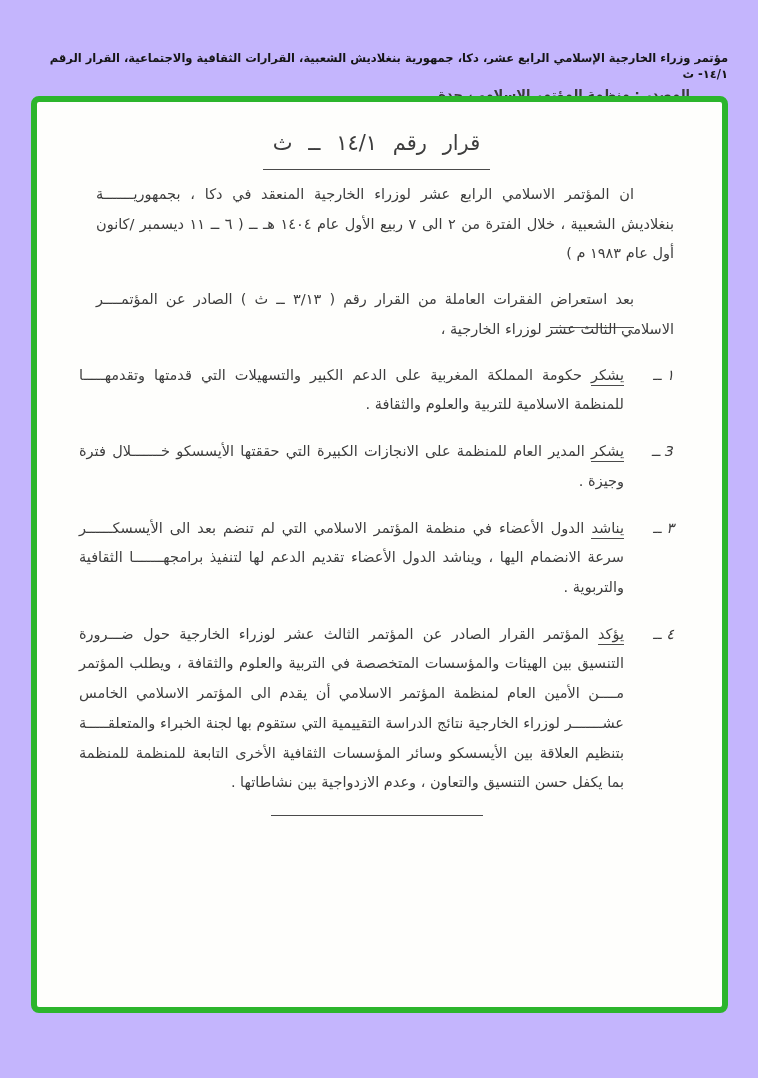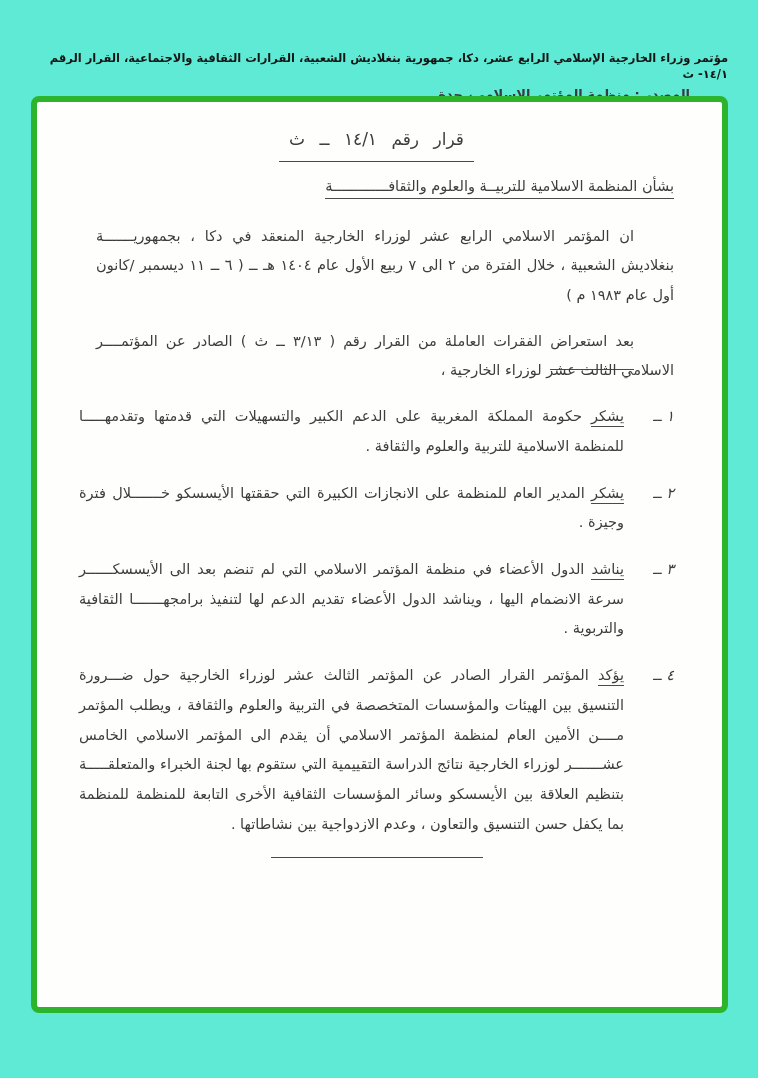--- a/index.html
+++ b/index.html
@@ -1,20 +1,20 @@
 <!DOCTYPE html>
 <html lang="ar"><head>
 <meta charset="utf-8">
 <style>
   html, body { margin: 0; padding: 0; }
   .page {
     position: relative;
     width: 758px;
     height: 1078px;
-    background: #5eead4;
+    background: #c4b5fd;
     font-family: "DejaVu Sans", sans-serif;
     overflow: hidden;
   }
 
   
   .header {
     position: absolute;
     top: 50px;
     left: 28px;
     right: 30px;
@@ -60,21 +60,21 @@
     font-size: 14.5px;
     line-height: 2.05;
   }
 
   .doc-title {
     text-align: center;
     margin: 0 0 10px 0;
   }
   .doc-title .t {
     display: inline-block;
-    font-size: 17px;
+    font-size: 21px;
     word-spacing: 9px;
     border-bottom: 1.4px solid #4a4a4a;
     padding: 0 10px 4px 10px;
   }
 
   .doc-subject { margin: 0 0 20px 0; }
   .doc-subject .t {
     border-bottom: 1.4px solid #4a4a4a;
     padding-bottom: 4px;
   }
@@ -126,43 +126,40 @@
     <div class="header-line2">المصدر :  منظمة المؤتمر الإسلامي، جدة</div>
   </div>
 
   <div class="doc-box">
     <div class="doc-inner">
 
       <div class="doc-title">
         <span class="t">قرار رقم ١٤/١ ــ ث</span>
       </div>
 
-      <div class="doc-subject">
-        <span class="t">بشأن  المنظمة الاسلامية  للتربيــة  والعلوم  والثقافـــــــــــــة</span>
-      </div>
 
       <p class="para indent">
         <span>ان المؤتمر الاسلامي الرابع عشر لوزراء الخارجية المنعقد في دكا ، بجمهوريـــــــة بنغلاديش الشعبية ، خلال الفترة من ٢ الى ٧ ربيع الأول عام ١٤٠٤ هـ ــ ( ٦ ــ ١١ ديسمبر /كانون أول عام ١٩٨٣ م )</span>
       </p>
 
       <p class="para indent">
         <span class="lead-u">بعد استعراض</span>
         <span>الفقرات العاملة من القرار رقم ( ٣/١٣ ــ ث )  الصادر عن المؤتمــــر الاسلامي الثالث عشر لوزراء الخارجية ،</span>
       </p>
 
 
       <div class="items">
 
         <div class="item">
           <span class="item-num">١ ــ</span>
           <span class="item-body"><span class="verb-u">يشكر</span> <span>حكومة المملكة المغربية على الدعم الكبير والتسهيلات التي قدمتها وتقدمهـــــا للمنظمة الاسلامية للتربية والعلوم والثقافة .</span></span>
         </div>
 
         <div class="item">
-          <span class="item-num">٢ ــ</span>
+          <span class="item-num">3 ــ</span>
           <span class="item-body"><span class="verb-u">يشكر</span> <span>المدير العام للمنظمة على الانجازات الكبيرة التي حققتها الأيسسكو خـــــــلال فترة وجيزة .</span></span>
         </div>
 
         <div class="item">
           <span class="item-num">٣ ــ</span>
           <span class="item-body"><span class="verb-u">يناشد</span> <span>الدول الأعضاء في منظمة المؤتمر الاسلامي التي لم تنضم بعد الى الأيسسكــــــر سرعة الانضمام اليها ، ويناشد الدول الأعضاء تقديم الدعم لها لتنفيذ برامجهـــــــا الثقافية والتربوية .</span></span>
         </div>
 
         <div class="item">
           <span class="item-num">٤ ــ</span>

